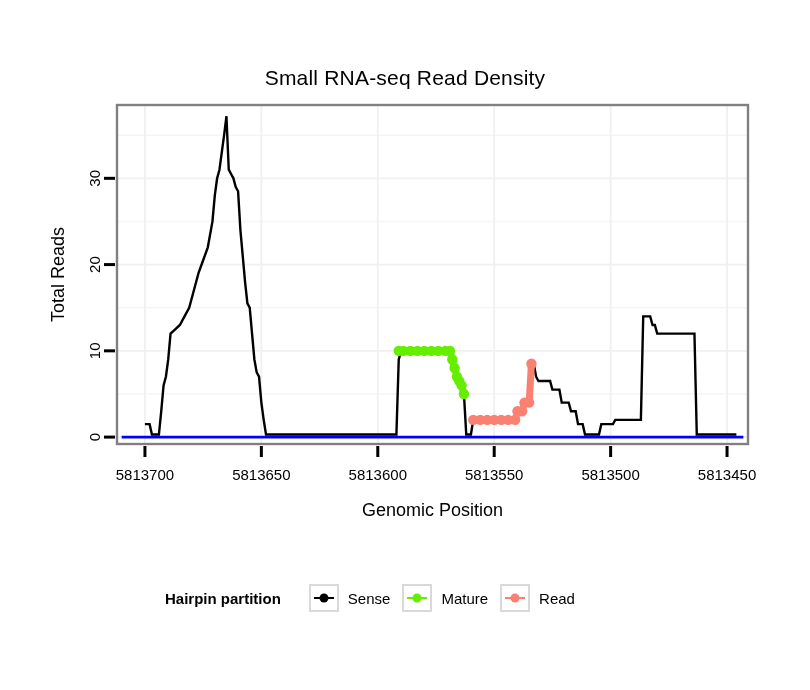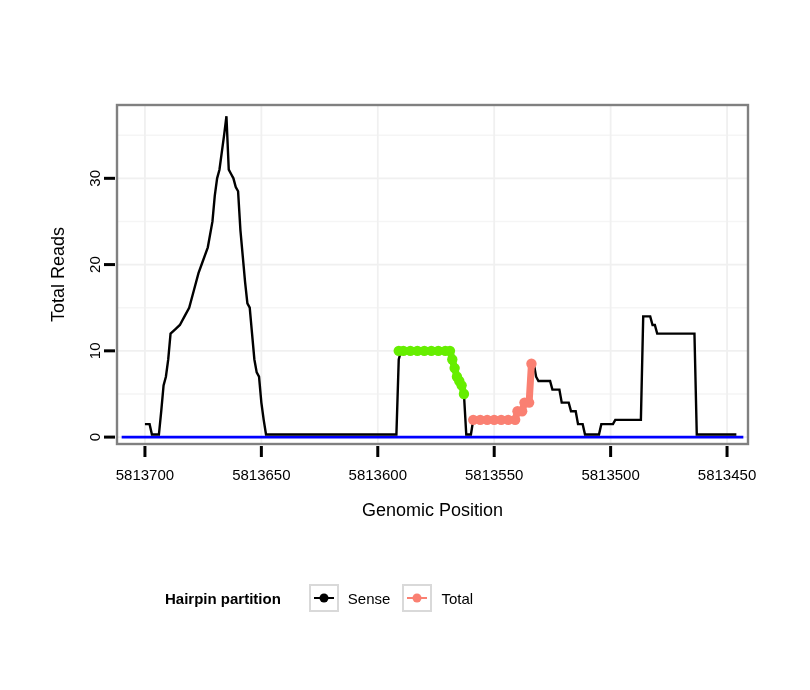--- a/index.html
+++ b/index.html
@@ -95,20 +95,21 @@
     color: #000;
     white-space: nowrap;
     text-align: right;
   }
 </style>
 </head>
 <body>
 
 <div id="stage">
 
+  <div class="chart-title">Small RNA-seq Read Density</div>
 
   <svg id="plot-svg" width="810" height="690">
       <rect x="117" y="105" width="631" height="339" fill="#ffffff"></rect>
       <line x1="117" y1="393.96946564885496" x2="748" y2="393.96946564885496" stroke="#f5f5f5" stroke-width="1.4"></line>
       <line x1="117" y1="307.70992366412213" x2="748" y2="307.70992366412213" stroke="#f5f5f5" stroke-width="1.4"></line>
       <line x1="117" y1="221.4503816793893" x2="748" y2="221.4503816793893" stroke="#f5f5f5" stroke-width="1.4"></line>
       <line x1="117" y1="135.19083969465646" x2="748" y2="135.19083969465646" stroke="#f5f5f5" stroke-width="1.4"></line>
       <line x1="117" y1="437.09923664122135" x2="748" y2="437.09923664122135" stroke="#f0f0f0" stroke-width="1.8"></line>
       <line x1="117" y1="350.8396946564885" x2="748" y2="350.8396946564885" stroke="#f0f0f0" stroke-width="1.8"></line>
       <line x1="117" y1="264.58015267175574" x2="748" y2="264.58015267175574" stroke="#f0f0f0" stroke-width="1.8"></line>
@@ -180,21 +181,28 @@
     <div id="legend-entries" style="display:flex;align-items:center;">
         <div class="legend-entry">
           <div class="legend-key">
             <div class="kline" style="background: rgb(0, 0, 0);"></div>
             <div class="kdot" style="background: rgb(0, 0, 0);"></div>
           </div>
           <div class="legend-text">Sense</div>
         </div>
         <div class="legend-entry">
           <div class="legend-key">
+            <div class="kline" style="background: rgb(102, 238, 0);"></div>
+            <div class="kdot" style="background: rgb(102, 238, 0);"></div>
+          </div>
+          <div class="legend-text">Mature</div>
+        </div>
+        <div class="legend-entry">
+          <div class="legend-key">
             <div class="kline" style="background: rgb(250, 128, 114);"></div>
             <div class="kdot" style="background: rgb(250, 128, 114);"></div>
           </div>
-          <div class="legend-text">Total</div>
+          <div class="legend-text">Read</div>
         </div>
       </div>
   </div>
 
 </div>
 
 </body></html>

